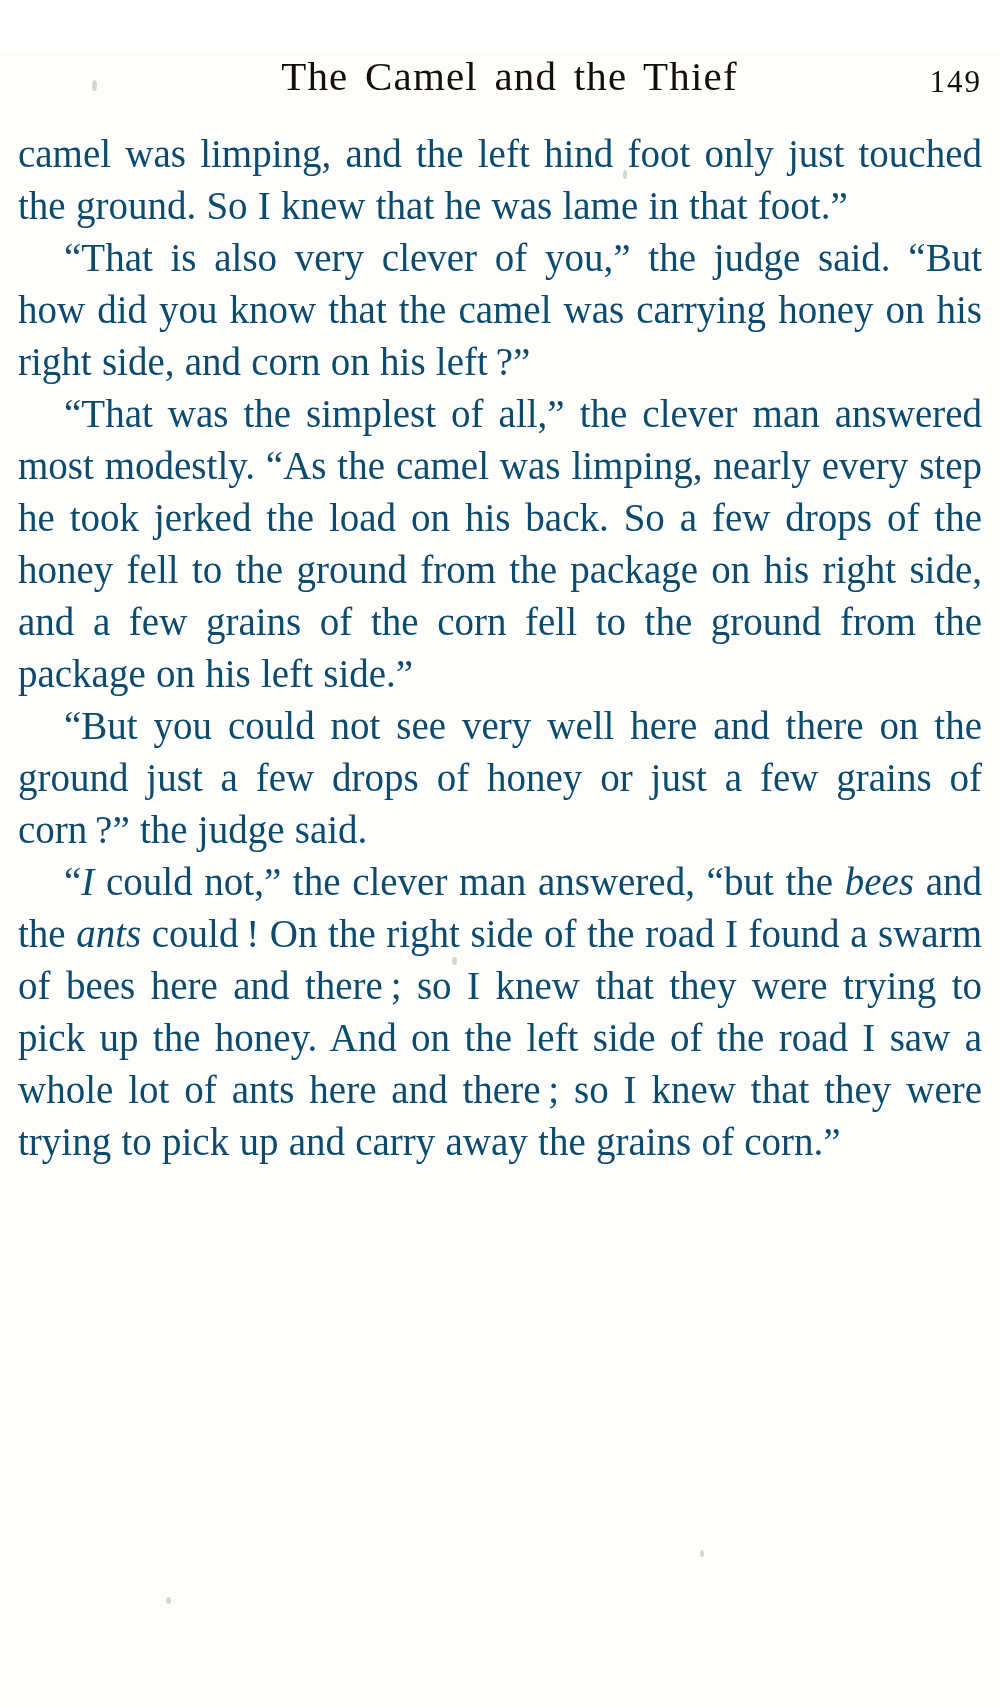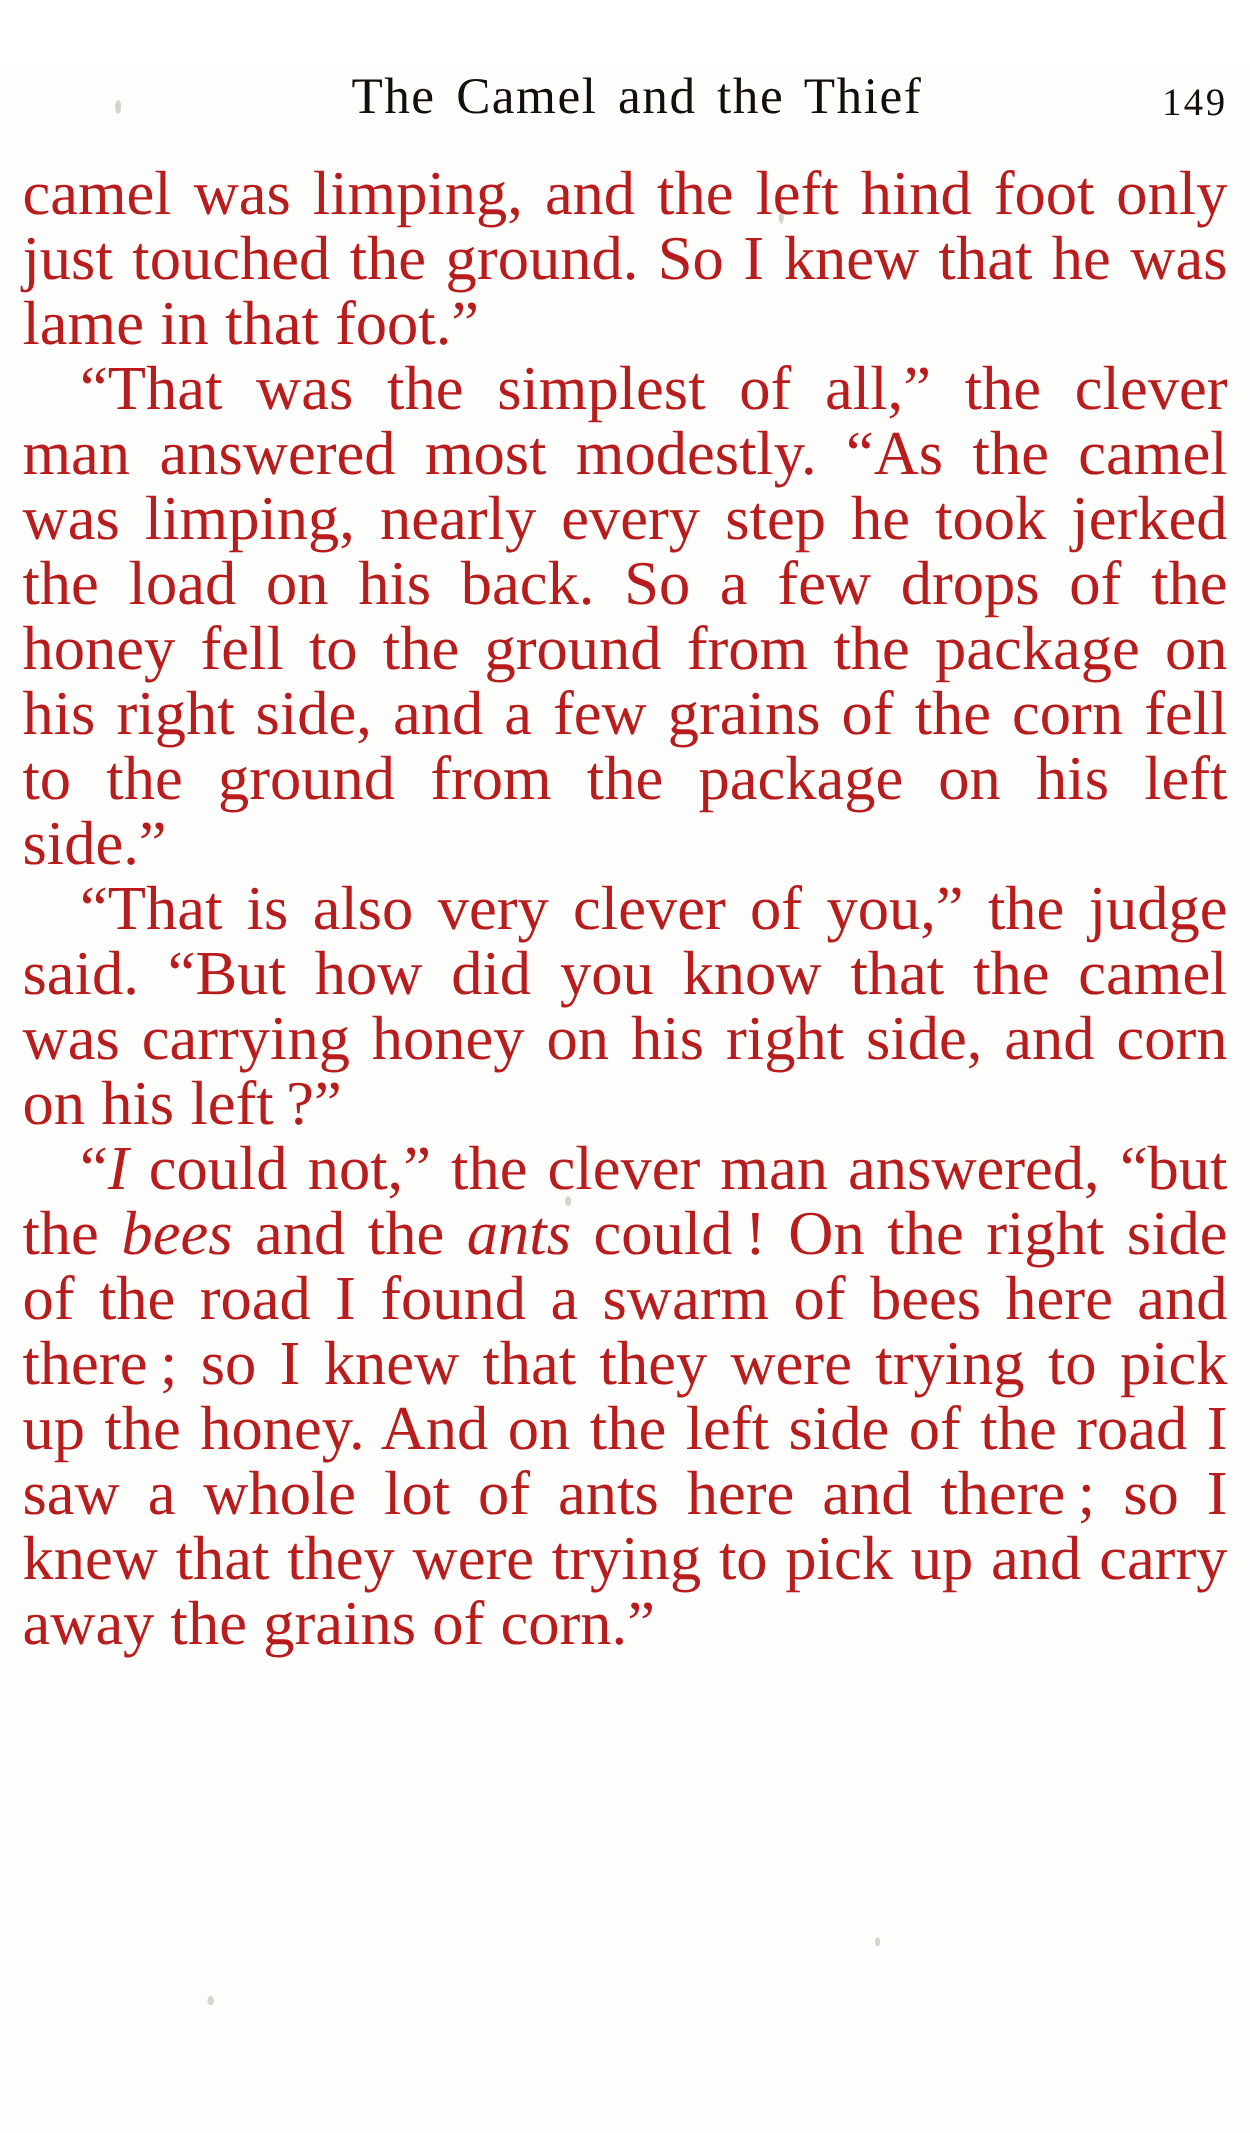--- a/index.html
+++ b/index.html
@@ -41,25 +41,25 @@
   .header-folio {
     position: absolute;
     right: 18px;
     bottom: 0;
     font-size: 31px;
     letter-spacing: 2px;
     color: #140f0b;
   }
   .body-text {
     margin: 28px 18px 0 18px;
-    font-size: 50px;
+    font-size: 39px;
     line-height: 52px;
     text-align: justify;
     text-justify: inter-word;
-    color: #b91c1c;
+    color: #0c4a6e;
   }
   .body-text p {
     margin: 0;
     text-indent: 46px;
   }
   .body-text p.first {
     text-indent: 0;
   }
   .body-text p:last-child {
     text-align: justify;
@@ -89,18 +89,19 @@
   <div class="speck" style="left:166px; top:1545px; width:5px; height:7px;"></div>
   <div class="speck" style="left:700px; top:1498px; width:4px; height:7px;"></div>
 
   <div class="header">
     <div class="header-title">The Camel and the Thief</div>
     <div class="header-folio">149</div>
   </div>
 
   <div class="body-text">
       <p class="first"><span>camel was limping, and the left hind foot only just touched the ground. So I knew that he was lame in that foot.”</span></p>
+      <p><span>“That is also very clever of you,” the judge said.  “But how did you know that the camel was carrying honey on his right side, and corn on his left ?”</span></p>
       <p><span>“That was the simplest of all,” the clever man answered most modestly.  “As the camel was limping, nearly every step he took jerked the load on his back.  So a few drops of the honey fell to the ground from the package on his right side, and a few grains of the corn fell to the ground from the package on his left side.”</span></p>
-      <p><span>“That is also very clever of you,” the judge said.  “But how did you know that the camel was carrying honey on his right side, and corn on his left ?”</span></p>
+      <p><span>“But you could not see very well here and there on the ground just a few drops of honey or just a few grains of corn ?” the judge said.</span></p>
       <p><span>“</span><em>I</em><span> could not,” the clever man answered, “but the </span><em>bees</em><span> and the </span><em>ants</em><span> could ! On the right side of the road I found a swarm of bees here and there ; so I knew that they were trying to pick up the honey.  And on the left side of the road I saw a whole lot of ants here and there ; so I knew that they were trying to pick up and carry away the grains of corn.”</span></p>
     </div>
 
 </div>
 
 </body></html>

